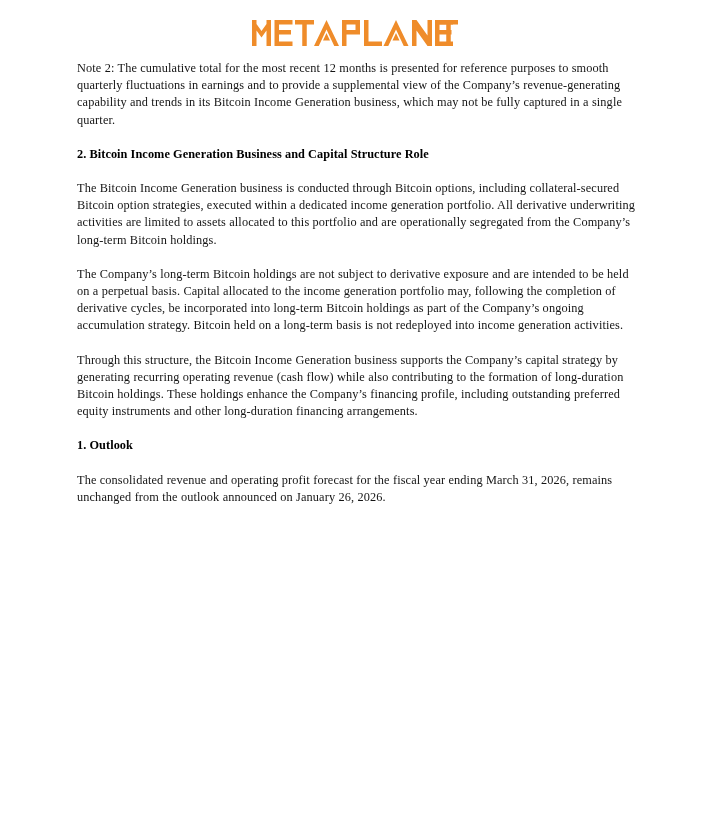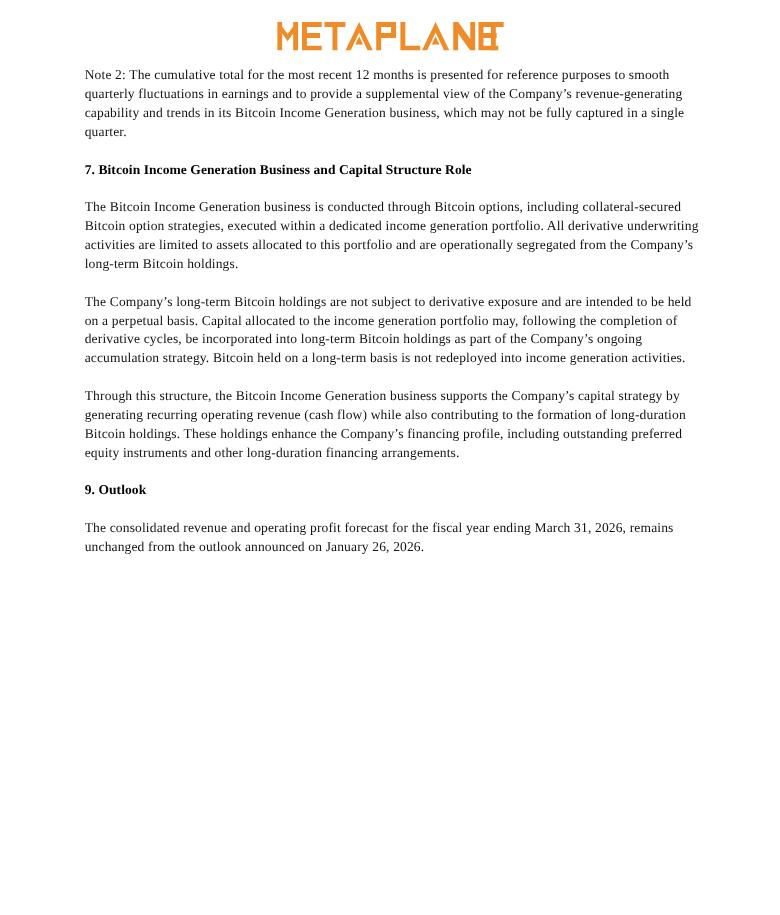--- a/index.html
+++ b/index.html
@@ -112,36 +112,36 @@
       </svg>
     </div>
   </div>
 
   <div class="doc">
 
     <p class="para">Note 2: The cumulative total for the most recent 12 months is presented for reference purposes to smooth quarterly fluctuations in earnings and to provide a supplemental view of the Company’s revenue-generating capability and trends in its Bitcoin Income Generation business, which may not be fully captured in a single quarter.</p>
 
     <div class="gap-before-heading"></div>
 
-    <h2 class="heading">7. Bitcoin Income Generation Business and Capital Structure Role</h2>
+    <h2 class="heading">2. Bitcoin Income Generation Business and Capital Structure Role</h2>
 
     <div class="gap-after-heading"></div>
 
     <p class="para">The Bitcoin Income Generation business is conducted through Bitcoin options, including collateral-secured Bitcoin option strategies, executed within a dedicated income generation portfolio. All derivative underwriting activities are limited to assets allocated to this portfolio and are operationally segregated from the Company’s long-term Bitcoin holdings.</p>
 
     <div class="gap-para"></div>
 
     <p class="para">The Company’s long-term Bitcoin holdings are not subject to derivative exposure and are intended to be held on a perpetual basis. Capital allocated to the income generation portfolio may, following the completion of derivative cycles, be incorporated into long-term Bitcoin holdings as part of the Company’s ongoing accumulation strategy. Bitcoin held on a long-term basis is not redeployed into income generation activities.</p>
 
     <div class="gap-para"></div>
 
     <p class="para">Through this structure, the Bitcoin Income Generation business supports the Company’s capital strategy by generating recurring operating revenue (cash flow) while also contributing to the formation of long-duration Bitcoin holdings. These holdings enhance the Company’s financing profile, including outstanding preferred equity instruments and other long-duration financing arrangements.</p>
 
     <div class="gap-before-heading"></div>
 
-    <h2 class="heading">9. Outlook</h2>
+    <h2 class="heading">1. Outlook</h2>
 
     <div class="gap-after-heading"></div>
 
     <p class="para">The consolidated revenue and operating profit forecast for the fiscal year ending March 31, 2026, remains unchanged from the outlook announced on January 26, 2026.</p>
 
   </div>
 </div>
 
 </body></html>

